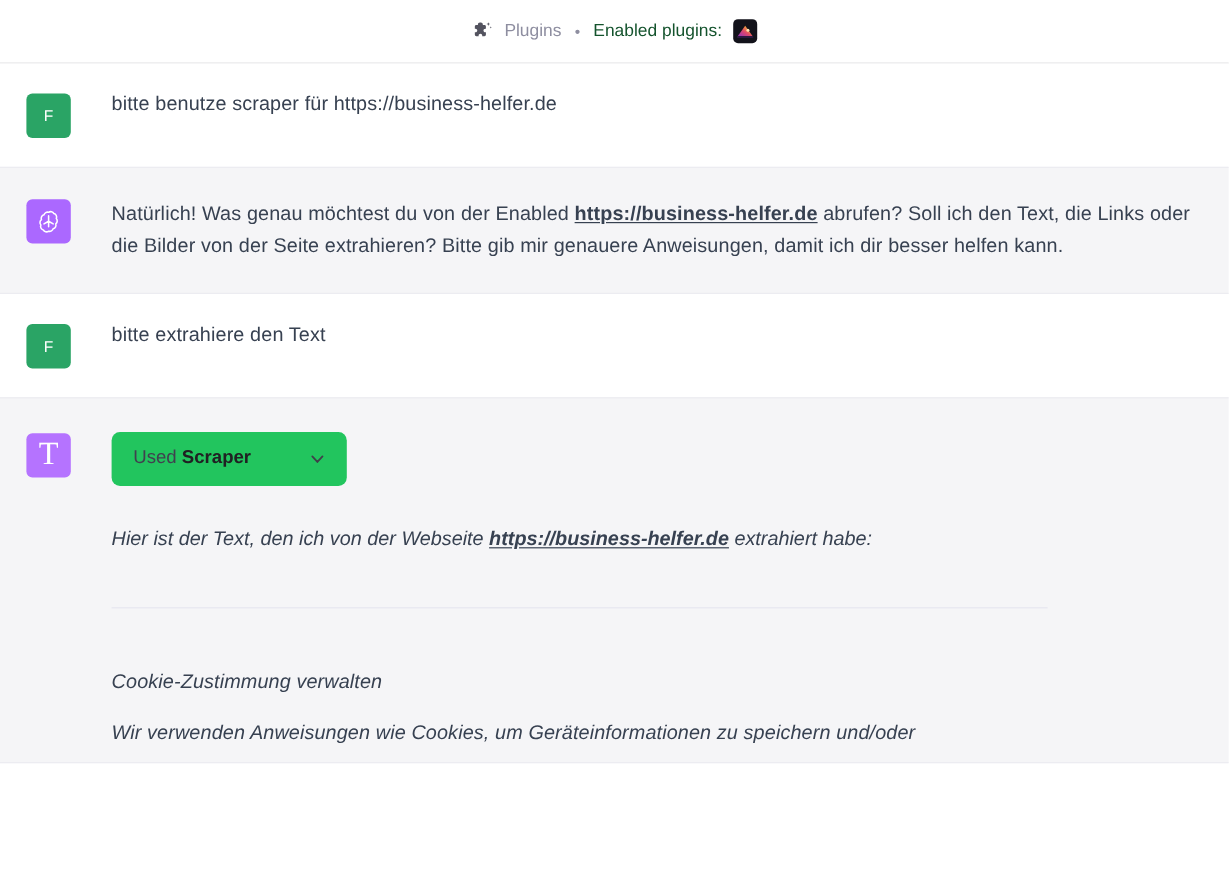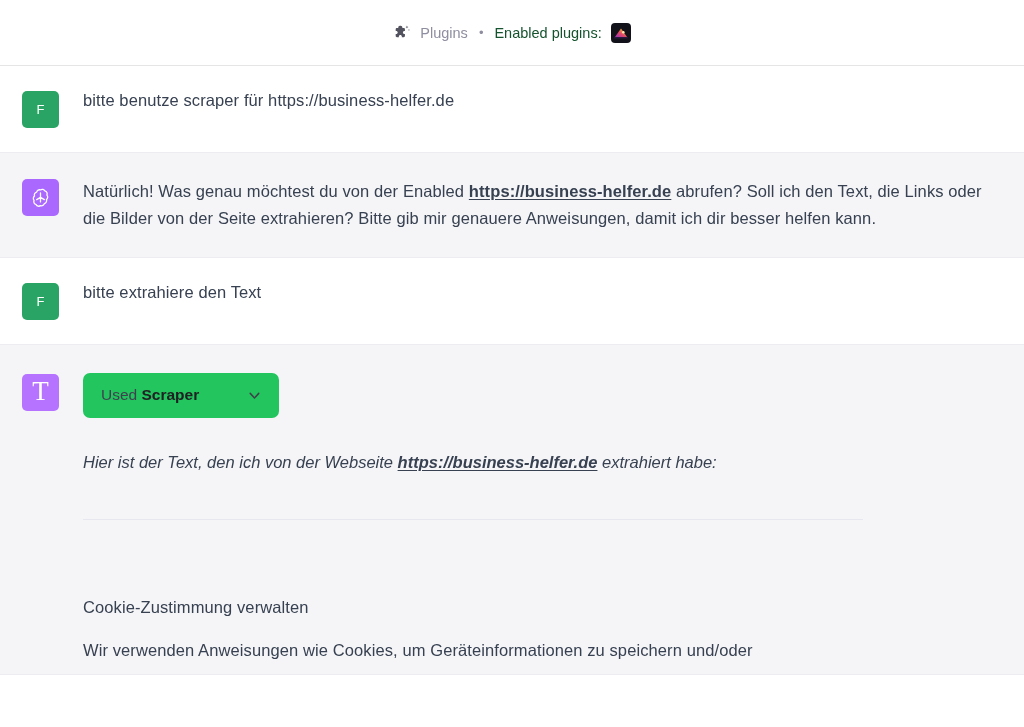--- a/index.html
+++ b/index.html
@@ -9,21 +9,21 @@
     height: 727px;
     overflow: hidden;
     background: #ffffff;
     font-family: "Liberation Sans", "DejaVu Sans", sans-serif;
     color: #343541;
     -webkit-font-smoothing: antialiased;
   }
 
   
   .plugin-header {
-    height: 66px;
+    height: 53px;
     width: 100%;
     background: #ffffff;
     border-bottom: 1px solid #e5e5e6;
     display: flex;
     align-items: center;
     justify-content: center;
     gap: 9px;
     font-size: 14.5px;
     color: #9a9ba4;
   }
@@ -89,21 +89,21 @@
     font-size: 14px;
     margin-top: 1px;
   }
   .avatar.user   { background: #2aa465; font-size: 13px; letter-spacing: .3px; }
   .avatar.gpt    { background: #ab68ff; }
   .avatar.tool   { background: #b573ff; font-family: "Liberation Serif", "DejaVu Serif", serif; font-size: 27px; line-height: 1; padding-bottom: 2px; }
   .avatar svg { display:block; }
 
   .msg-body {
     flex: 1 1 auto;
-    padding-left: 24px;
+    padding-left: 34px;
     padding-right: 26px;
     min-width: 0;
   }
 
   .msg-text {
     font-size: 16.5px;
     line-height: 1.62;
     color: #374151;
     letter-spacing: .1px;
   }
@@ -165,21 +165,21 @@
   }
 
   .tool-divider {
     margin: 44px 0 0 0;
     height: 1px;
     border: 0;
     background: #e7e7ef;
     width: 780px;
   }
 
-  .tool-output { margin-top: 74px; }
+  .tool-output { margin-top: 48px; font-style: italic; }
   .tool-output .out-line {
     font-size: 16.5px;
     line-height: 1.62;
     color: #374151;
     letter-spacing: .1px;
   }
   .tool-output .out-line + .out-line { margin-top: 16px; }
 </style>
 </head>
 <body>

